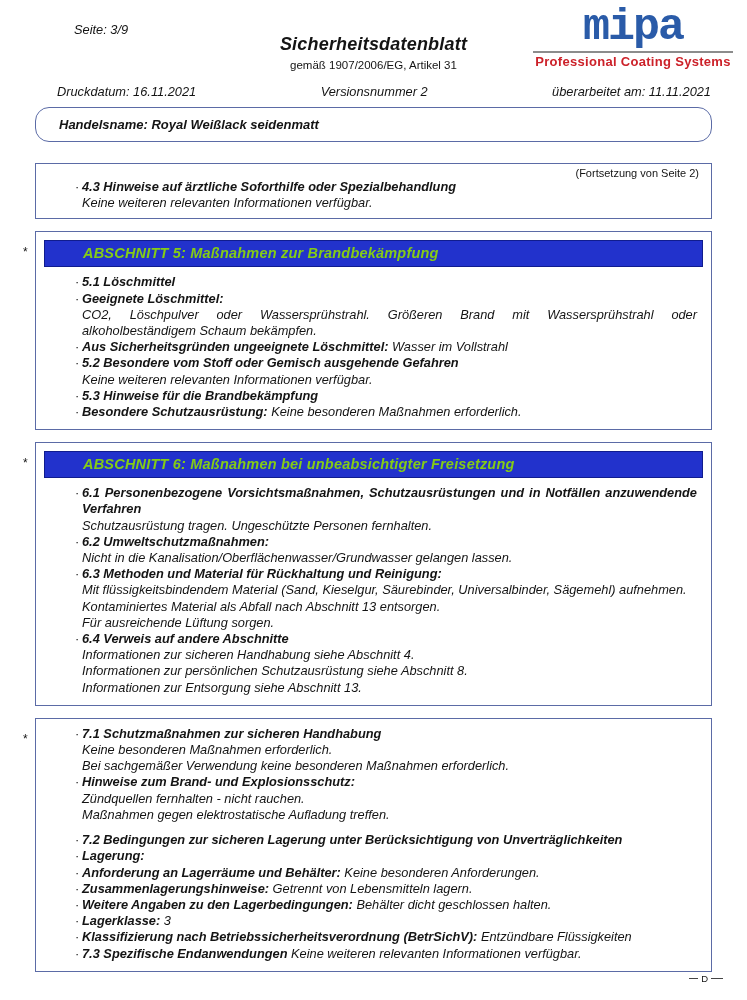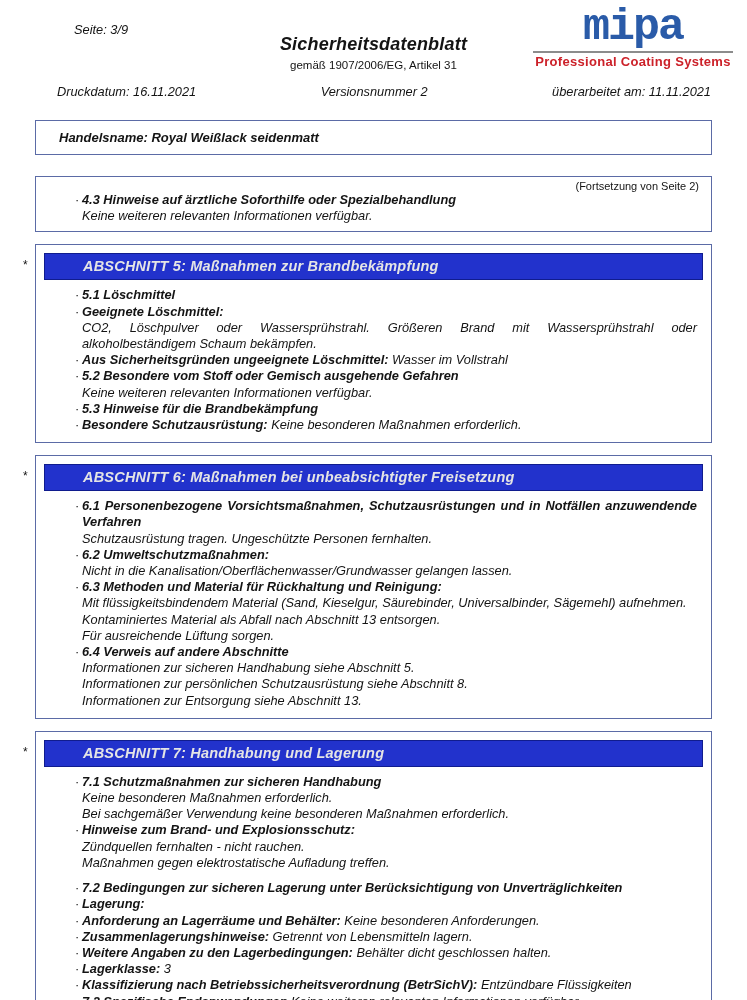--- a/index.html
+++ b/index.html
@@ -22,27 +22,27 @@
   .logo-word{position:relative;z-index:1;font-weight:bold;font-size:45px;line-height:44px;
     letter-spacing:-2px;color:var(--brand);font-family:Liberation Mono, monospace;}
   .logo-line{position:absolute;left:2px;right:2px;top:45px;border-top:2px solid #8c8c8c;z-index:0;}
   .logo-slogan{position:relative;z-index:1;margin-top:4px;font-size:13px;font-weight:bold;
     color:var(--slogan);letter-spacing:.3px;}
   .meta{position:absolute;left:57px;right:36px;top:84px;display:flex;
     justify-content:space-between;font-size:12.8px;font-style:italic;}
 
   
   .box{margin:0 35px;border:1px solid var(--box-border);background:#fff;position:relative;}
-  .box-trade{margin-top:16px;padding:9px 14px 9px 23px;font-size:13px;font-weight:bold;font-style:italic;}
+  .box-trade{margin-top:3px;padding:9px 14px 9px 23px;font-size:13px;font-weight:bold;font-style:italic;border-radius:14px;}
   .box-intro{margin-top:21px;padding:3px 10px 7px 0;}
   .fortsetzung{text-align:right;font-size:11px;padding-right:2px;}
   .section-box{margin-top:12px;padding-bottom:8px;}
   .star{position:absolute;left:-13px;top:13px;font-size:12px;}
   .banner{margin:8px 8px 0 8px;background:var(--banner-bg);border:1px solid var(--banner-border);
-    color:#e5e5e5;font-weight:bold;font-style:italic;font-size:14.5px;
+    color:#84cc16;font-weight:bold;font-style:italic;font-size:14.5px;
     padding:4px 22px 5px 38px;letter-spacing:.2px;}
   .content{padding:7px 14px 1px 46px;}
   .box-intro .content{padding:0 14px 0 46px;}
   .item{position:relative;font-size:12.8px;line-height:16.2px;font-style:italic;
     text-align:justify;}
   .item.gap{margin-top:9px;}
   .bullet{position:absolute;left:-7px;top:0;font-style:normal;}
   .b{font-weight:bold;}
 
   
@@ -108,29 +108,28 @@
     <div class="content">
         <div class="item"><span class="bullet">·</span><span class="b">6.1 Personenbezogene Vorsichtsmaßnahmen, Schutzausrüstungen und in Notfällen anzuwendende Verfahren</span></div>
         <div class="item">Schutzausrüstung tragen. Ungeschützte Personen fernhalten.</div>
         <div class="item"><span class="bullet">·</span><span class="b">6.2 Umweltschutzmaßnahmen:</span></div>
         <div class="item">Nicht in die Kanalisation/Oberflächenwasser/Grundwasser gelangen lassen.</div>
         <div class="item"><span class="bullet">·</span><span class="b">6.3 Methoden und Material für Rückhaltung und Reinigung:</span></div>
         <div class="item">Mit flüssigkeitsbindendem Material (Sand, Kieselgur, Säurebinder, Universalbinder, Sägemehl) aufnehmen.</div>
         <div class="item">Kontaminiertes Material als Abfall nach Abschnitt 13 entsorgen.</div>
         <div class="item">Für ausreichende Lüftung sorgen.</div>
         <div class="item"><span class="bullet">·</span><span class="b">6.4 Verweis auf andere Abschnitte</span></div>
-        <div class="item">Informationen zur sicheren Handhabung siehe Abschnitt 5.</div>
+        <div class="item">Informationen zur sicheren Handhabung siehe Abschnitt 4.</div>
         <div class="item">Informationen zur persönlichen Schutzausrüstung siehe Abschnitt 8.</div>
         <div class="item">Informationen zur Entsorgung siehe Abschnitt 13.</div>
       </div>
   </div>
 
   <div class="box section-box">
     <span class="star">*</span>
-    <div class="banner">ABSCHNITT 7: Handhabung und Lagerung</div>
     <div class="content">
         <div class="item"><span class="bullet">·</span><span class="b">7.1 Schutzmaßnahmen zur sicheren Handhabung</span></div>
         <div class="item">Keine besonderen Maßnahmen erforderlich.</div>
         <div class="item">Bei sachgemäßer Verwendung keine besonderen Maßnahmen erforderlich.</div>
         <div class="item"><span class="bullet">·</span><span class="b">Hinweise zum Brand- und Explosionsschutz:</span></div>
         <div class="item">Zündquellen fernhalten - nicht rauchen.</div>
         <div class="item">Maßnahmen gegen elektrostatische Aufladung treffen.</div>
         <div class="item gap"><span class="bullet">·</span><span class="b">7.2 Bedingungen zur sicheren Lagerung unter Berücksichtigung von Unverträglichkeiten</span></div>
         <div class="item"><span class="bullet">·</span><span class="b">Lagerung:</span></div>
         <div class="item"><span class="bullet">·</span><span class="b">Anforderung an Lagerräume und Behälter:</span> Keine besonderen Anforderungen.</div>

